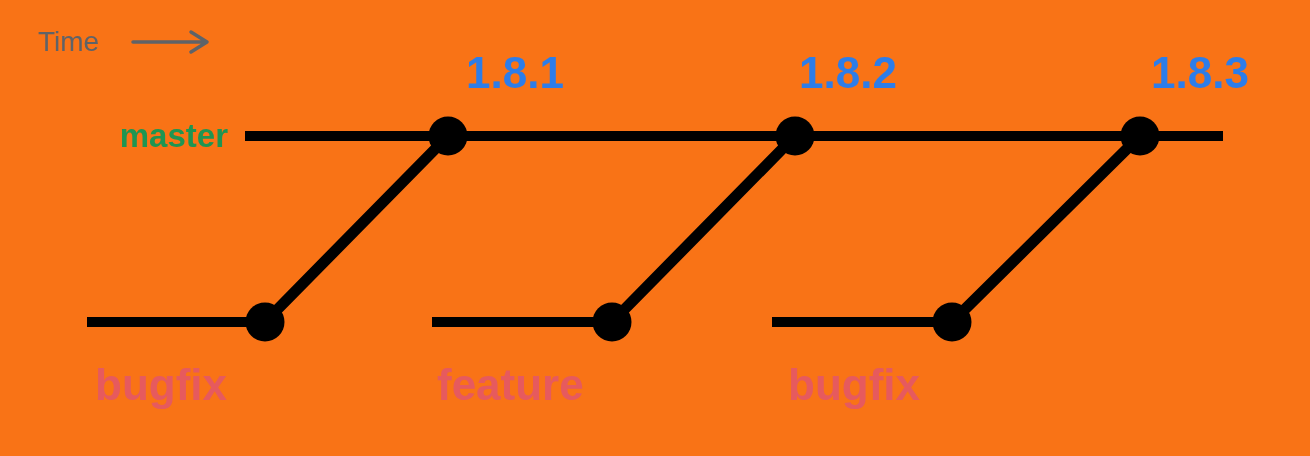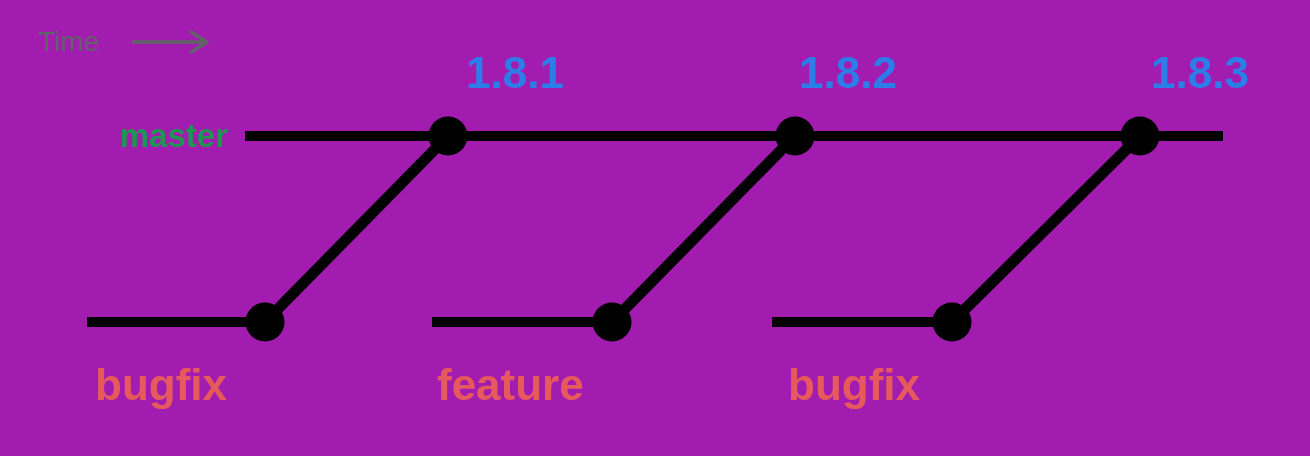--- a/index.html
+++ b/index.html
@@ -4,21 +4,21 @@
 <style>
   html, body {
     margin: 0;
     padding: 0;
     background: #ffffff;
   }
   .canvas {
     position: relative;
     width: 1310px;
     height: 456px;
-    background: #a21caf;
+    background: #f97316;
     overflow: hidden;
     font-family: "Liberation Sans", sans-serif;
   }
   svg text {
     font-family: "Liberation Sans", sans-serif;
   }
   .time-label {
     font-size: 28px;
     font-weight: 400;
   }

